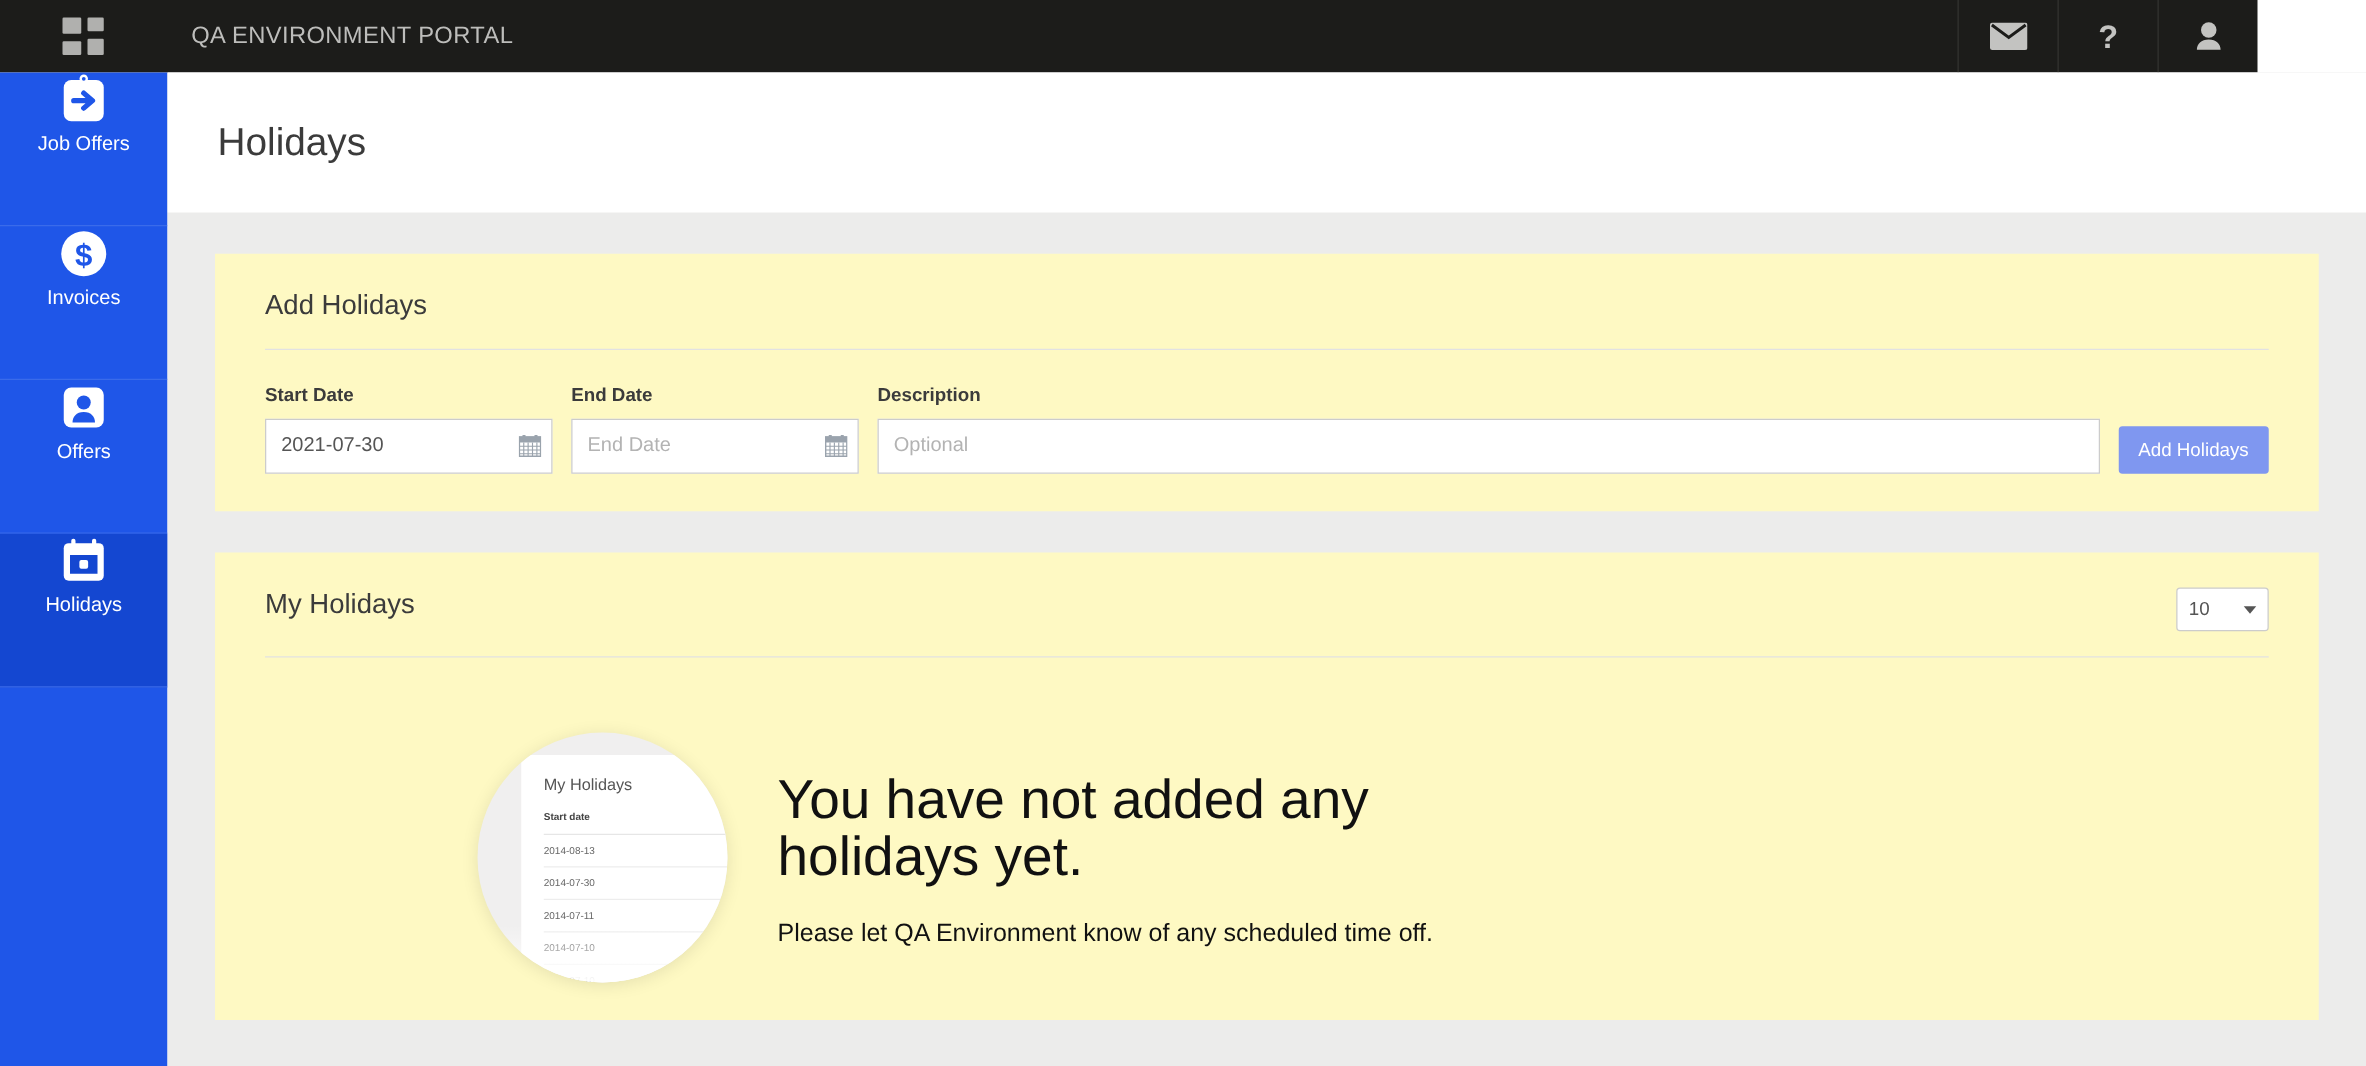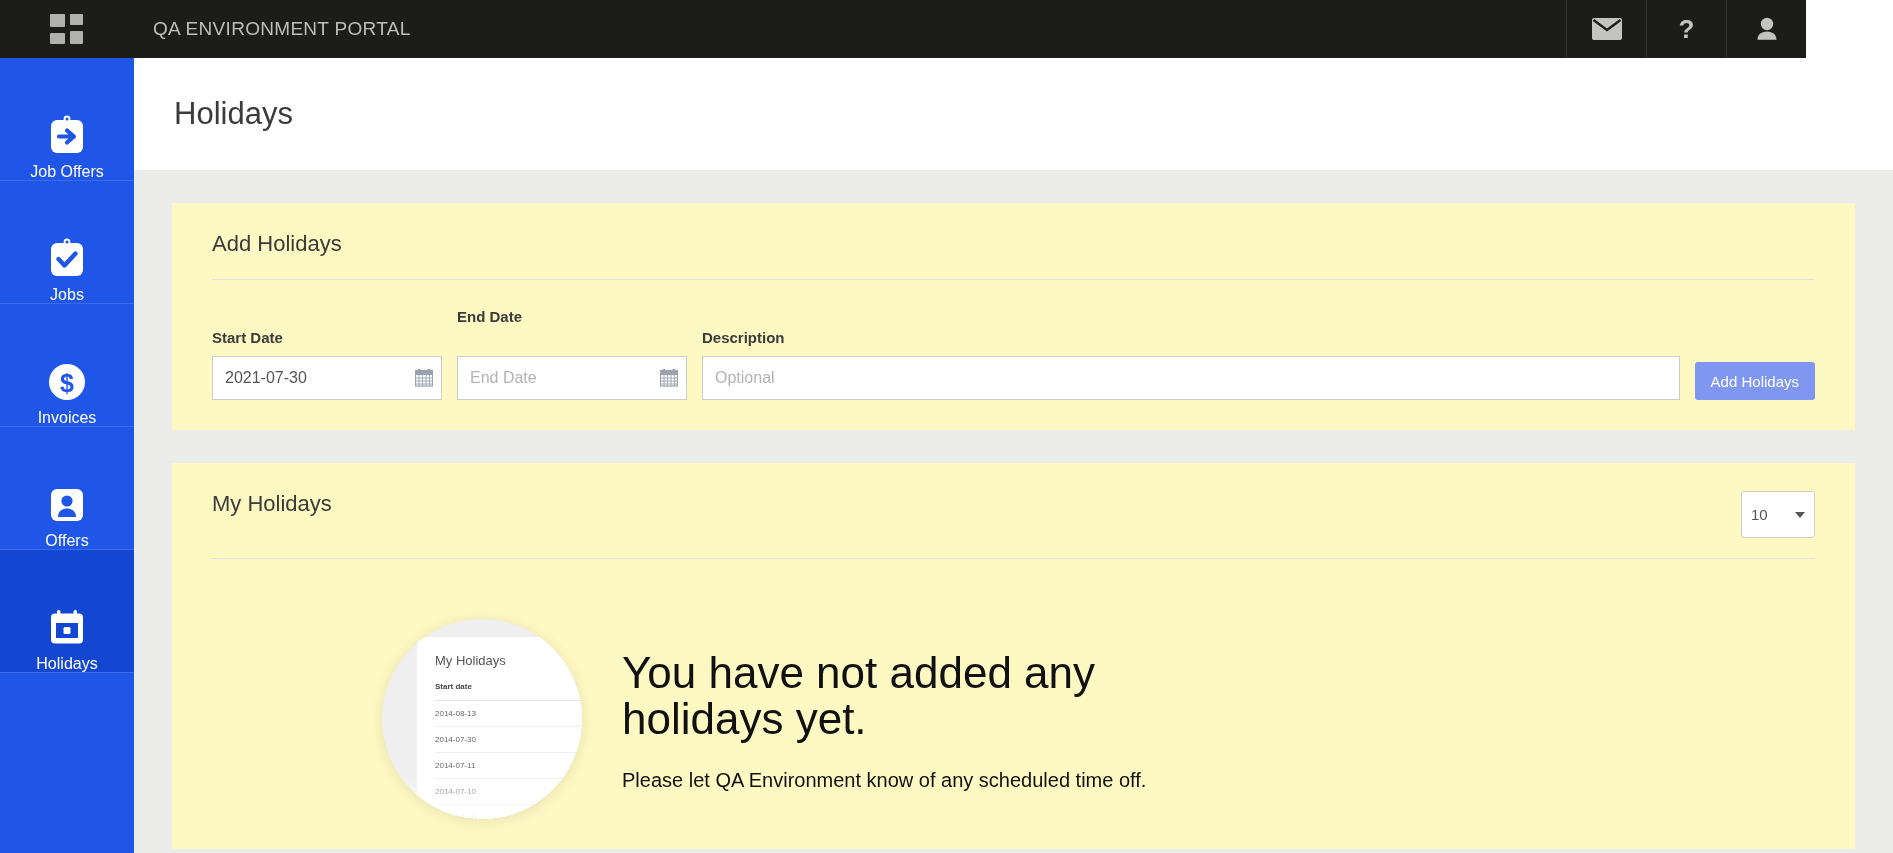--- a/index.html
+++ b/index.html
@@ -53,21 +53,21 @@
 
   
   .sidebar {
     position: absolute; top: 58px; left: 0;
     width: 134px; height: 795px;
     background: #1f56e8;
   }
   .nav-item {
     height: 123px; width: 134px;
     display: flex; flex-direction: column;
-    align-items: center; justify-content: flex-end;
+    align-items: center; justify-content: flex-start;
     cursor: pointer;
     border-bottom: 1px solid #3a6bea;
     color: #ffffff;
   }
   .nav-item.active { background: #1447d1; }
   .nav-icon {
     height: 44px; display: flex; align-items: center; justify-content: center;
     margin-bottom: 6px;
   }
   .nav-label { font-size: 16px; line-height: 1; }
@@ -119,37 +119,37 @@
     height: 44px; width: 100%;
     border: 1px solid #ccc; background: #fff;
     font-family: "Liberation Sans", sans-serif;
     font-size: 16px; color: #555;
     padding: 0 36px 0 12px;
     outline: none;
   }
   .txt-input.plain { }
   .txt-input::placeholder { color: #b3b3b3; }
   .f-start { width: 230px; }
-  .f-end   { width: 230px; gap: 21px; }
+  .f-end   { width: 230px; }
   .f-desc  { flex: 1 1 auto; }
   .cal-icon {
     position: absolute; right: 9px; top: 50%;
     transform: translateY(-50%);
     width: 18px; height: 18px; cursor: pointer;
   }
   .btn-add {
     height: 38px; padding: 0 16px;
     background: #7f97f0; border: none; border-radius: 3px;
     color: #ffffff; font-size: 15px;
     font-family: "Liberation Sans", sans-serif;
     cursor: pointer; white-space: nowrap;
   }
   .page-size {
     display: flex; align-items: center; justify-content: space-between;
-    width: 74px; height: 47px;
+    width: 74px; height: 35px;
     border: 1px solid #ccc; border-radius: 3px;
     background: #fff; padding: 0 9px;
     font-size: 15px; color: #555; cursor: pointer; text-align: right;
   }
   .caret {
     width: 0; height: 0;
     border-left: 5px solid transparent;
     border-right: 5px solid transparent;
     border-top: 6px solid #555;
   }
@@ -250,31 +250,20 @@
       <svg width="40" height="42" viewBox="0 0 40 42">
         <rect x="4" y="5" width="32" height="33" rx="6" fill="#ffffff"></rect>
         <circle cx="20" cy="4" r="3.4" fill="#ffffff"></circle>
         <circle cx="20" cy="4" r="1.5" fill="#1f56e8"></circle>
         <path d="M12 21.5 h12 M20 15.5 l7 6 l-7 6" stroke="#1f56e8" stroke-width="4.2" fill="none" stroke-linecap="round" stroke-linejoin="round"></path>
       </svg>
     </span>
     <span class="nav-label">Job Offers</span>
   </div>
 
-  <div class="nav-item">
-    <span class="nav-icon">
-      <svg width="40" height="42" viewBox="0 0 40 42">
-        <rect x="4" y="5" width="32" height="33" rx="6" fill="#ffffff"></rect>
-        <circle cx="20" cy="4" r="3.4" fill="#ffffff"></circle>
-        <circle cx="20" cy="4" r="1.5" fill="#1f56e8"></circle>
-        <path d="M11.5 21 l6 6.5 l11 -12" stroke="#1f56e8" stroke-width="4.4" fill="none" stroke-linecap="round" stroke-linejoin="round"></path>
-      </svg>
-    </span>
-    <span class="nav-label">Jobs</span>
-  </div>
 
   <div class="nav-item">
     <span class="nav-icon">
       <svg width="42" height="42" viewBox="0 0 42 42">
         <circle cx="21" cy="21" r="18" fill="#ffffff"></circle>
         <text x="21" y="31" text-anchor="middle" font-family="Liberation Sans, sans-serif" font-size="25" font-weight="bold" fill="#1f56e8">$</text>
       </svg>
     </span>
     <span class="nav-label">Invoices</span>
   </div>

